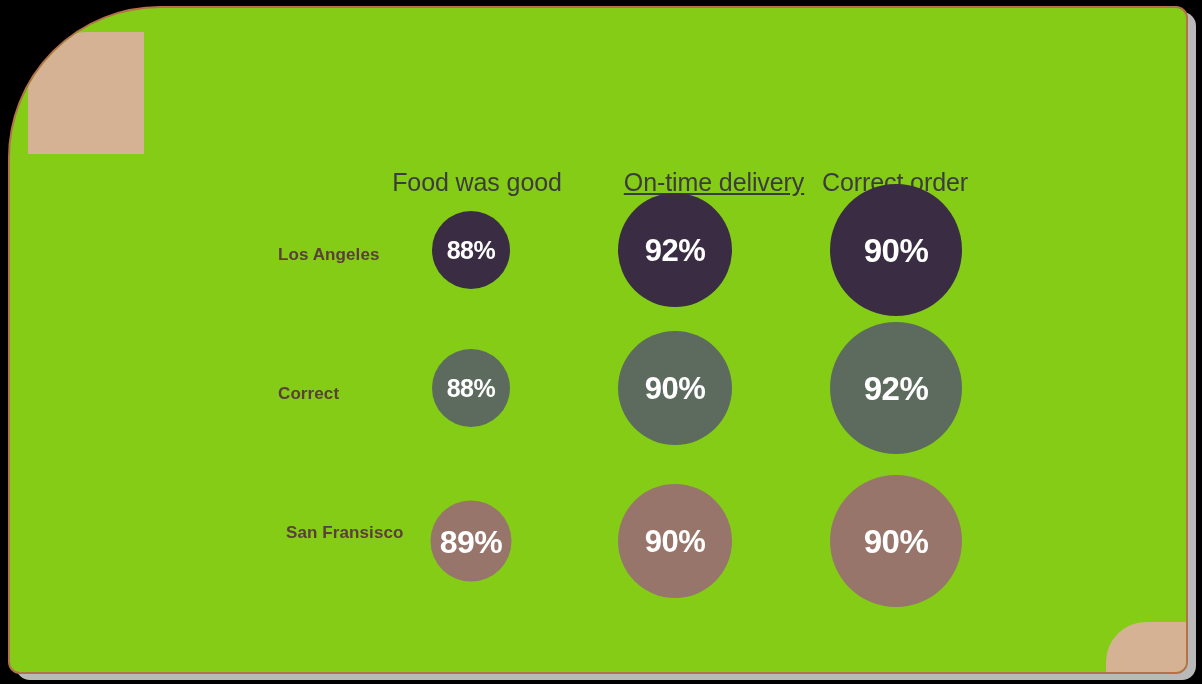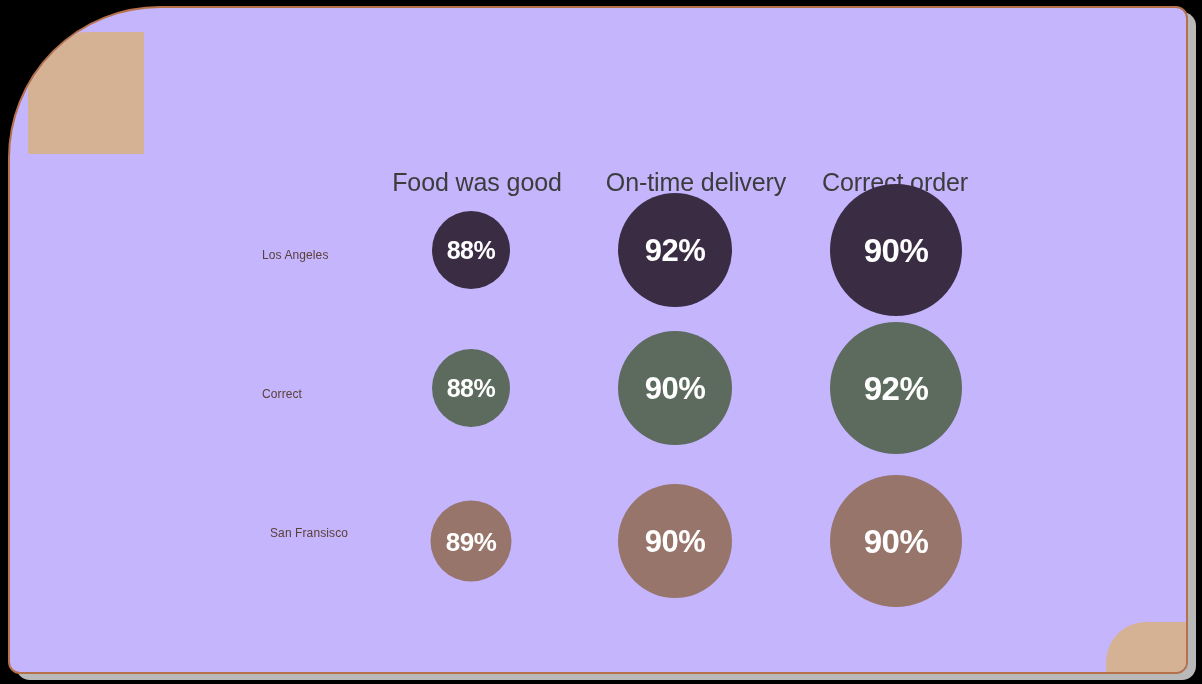--- a/index.html
+++ b/index.html
@@ -36,21 +36,21 @@
     border-radius: 152px 14px 14px 14px;
   }
 
   
   .card {
     position: absolute;
     left: 8px;
     top: 6px;
     width: 1180px;
     height: 668px;
-    background: #c4b5fd;
+    background: #84cc16;
     border: 2px solid #b5714a;
     border-radius: 152px 12px 12px 12px;
     box-sizing: border-box;
     overflow: hidden;
   }
 
   
   .deco {
     position: absolute;
     background: #d6b295;
@@ -87,26 +87,27 @@
     color: #3c3c3c;
     white-space: nowrap;
     text-align: center;
     transform: translateX(-50%);
     letter-spacing: -0.1px;
   }
 
   
   .row-label {
     position: absolute;
-    font-size: 12px;
-    font-weight: 400;
+    font-size: 17px;
+    font-weight: 700;
     color: #5a4038;
     white-space: nowrap;
     transform: translateY(-50%);
     letter-spacing: 0.1px;
+    margin-left: 16px;
   }
 
   
   .bubble {
     position: absolute;
     border-radius: 50%;
     display: flex;
     align-items: center;
     justify-content: center;
     transform: translate(-50%, -50%);
@@ -128,21 +129,21 @@
   <div class="card-shadow"></div>
 
   <div class="card">
 
     <div class="deco deco-topleft"></div>
     <div class="deco deco-bottomright"></div>
 
     <div class="matrix" id="matrix-layer">
 
     <div class="col-header" style="left: 467px; top: 160px;">Food was good</div>
-        <div class="col-header" style="left: 686px; top: 160px;">On-time delivery</div>
+        <div class="col-header" style="left: 704px; top: 160px; text-decoration: underline;">On-time delivery</div>
         <div class="col-header" style="left: 885px; top: 160px; text-align: center;">Correct order</div>
         <div class="row-label" style="left: 252px; top: 247px;">Los Angeles</div>
         <div class="row-label" style="left: 252px; top: 386px;">Correct</div>
         <div class="row-label" style="left: 260px; top: 525px;">San Fransisco</div>
         <div class="bubble" title="Los Angeles – Food was good: 88%" style="left: 461px; top: 242px; width: 78px; height: 78px; background: rgb(58, 45, 67);">
           <span class="bubble-value" style="font-size: 25px;">88%</span>
         </div>
         <div class="bubble" title="Los Angeles – On-time delivery: 92%" style="left: 665px; top: 242px; width: 114px; height: 114px; background: rgb(58, 45, 67);">
           <span class="bubble-value" style="font-size: 31px;">92%</span>
         </div>
@@ -152,21 +153,21 @@
         <div class="bubble" title="Houston – Food was good: 88%" style="left: 461px; top: 380px; width: 78px; height: 78px; background: rgb(92, 107, 94);">
           <span class="bubble-value" style="font-size: 25px;">88%</span>
         </div>
         <div class="bubble" title="Houston – On-time delivery: 90%" style="left: 665px; top: 380px; width: 114px; height: 114px; background: rgb(92, 107, 94);">
           <span class="bubble-value" style="font-size: 31px;">90%</span>
         </div>
         <div class="bubble" title="Houston – Correct order: 92%" style="left: 886px; top: 380px; width: 132px; height: 132px; background: rgb(92, 107, 94);">
           <span class="bubble-value" style="font-size: 33px;">92%</span>
         </div>
         <div class="bubble" title="San Fransisco – Food was good: 89%" style="left: 461px; top: 533px; width: 81px; height: 81px; background: rgb(151, 117, 106);">
-          <span class="bubble-value" style="font-size: 26px;">89%</span>
+          <span class="bubble-value" style="font-size: 32px;">89%</span>
         </div>
         <div class="bubble" title="San Fransisco – On-time delivery: 90%" style="left: 665px; top: 533px; width: 114px; height: 114px; background: rgb(151, 117, 106);">
           <span class="bubble-value" style="font-size: 31px;">90%</span>
         </div>
         <div class="bubble" title="San Fransisco – Correct order: 90%" style="left: 886px; top: 533px; width: 132px; height: 132px; background: rgb(151, 117, 106);">
           <span class="bubble-value" style="font-size: 33px;">90%</span>
         </div>
       </div>
 
   </div>

